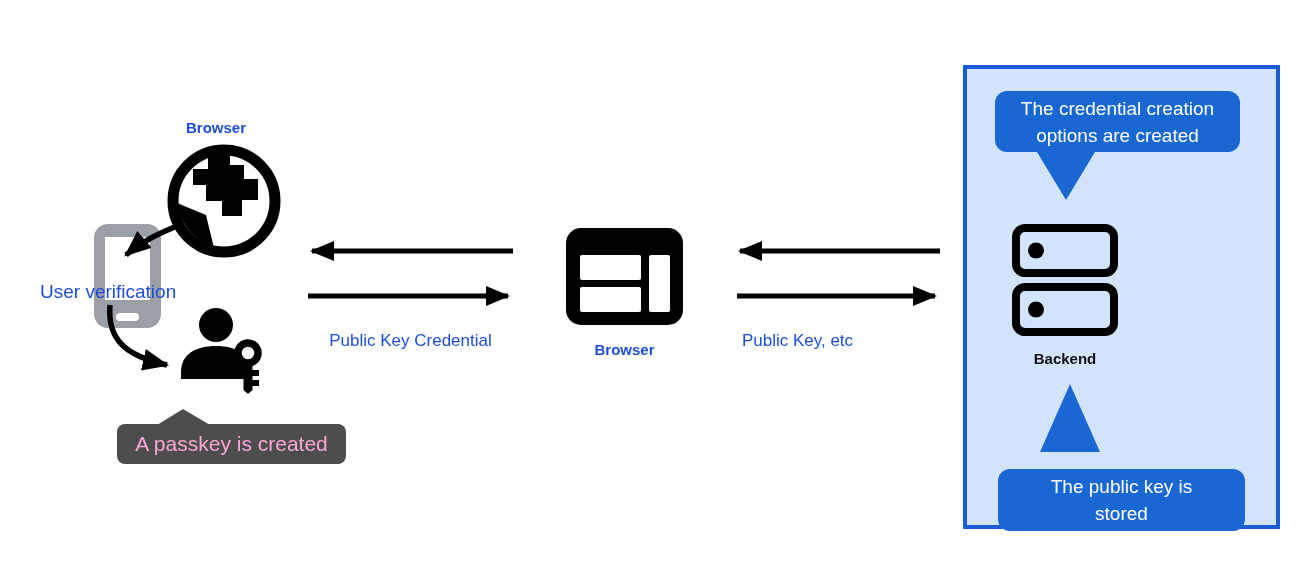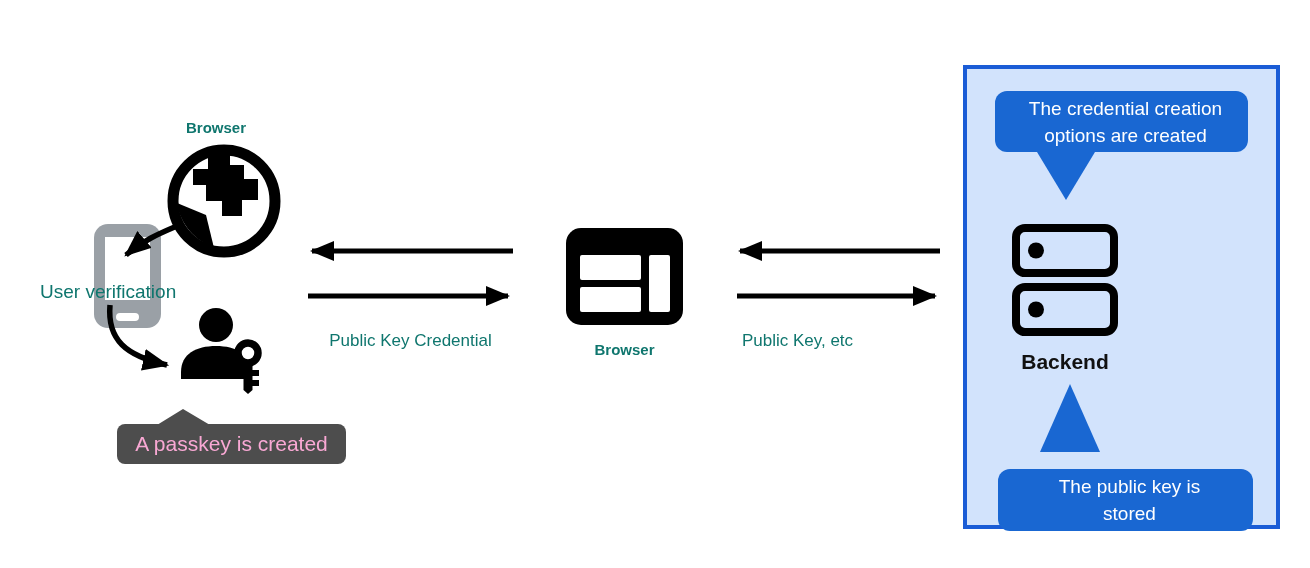--- a/index.html
+++ b/index.html
@@ -8,21 +8,21 @@
     --backend-box-bg:#d2e3fc;
     --backend-box-border:#1a5cd6;
     --phone-gray:#9aa0a6;
     --ink:#000000;
   }
   html,body{margin:0;padding:0;background:#fff;}
   .canvas{
     position:relative;width:1310px;height:568px;background:#fff;overflow:hidden;
     font-family:"Liberation Sans",sans-serif;color:var(--ink);
   }
-  .lbl{position:absolute;white-space:nowrap;color:#0f766e;}
+  .lbl{position:absolute;white-space:nowrap;color:#1d4ed8;}
   .lbl-bold{font-weight:bold;font-size:15px;}
   .lbl-reg{font-size:17px;}
   .lbl-center{text-align:center;}
   .mono{font-family:"DejaVu Sans Mono","Liberation Mono",monospace;font-size:15.5px;}
   .uv{font-size:19px;z-index:4;}
 
   svg.icon{position:absolute;display:block;}
   .z1{z-index:1}.z3{z-index:3}
 
   .arrows{position:absolute;left:0;top:0;width:1310px;height:568px;z-index:2;pointer-events:none;}
@@ -42,38 +42,38 @@
 
   
   .backend-box{
     position:absolute;left:963px;top:65px;width:317px;height:464px;
     box-sizing:border-box;border:4px solid var(--backend-box-border);
     background:var(--backend-box-bg);
   }
   .tip-blue{
     position:absolute;background:var(--tooltip-blue);color:#fff;border-radius:12px;
     font-size:19px;line-height:27px;text-align:center;
-    display:flex;align-items:center;justify-content:center;padding-left:8px;
+    display:flex;align-items:center;justify-content:center;
   }
   .tip-blue-top{left:28px;top:22px;width:245px;height:61px;}
   .tip-blue-bottom{left:31px;top:400px;width:247px;height:62px;}
   .tip-blue-top .wrap{width:215px;}
   .tip-blue-bottom .wrap{width:170px;}
   .pointer-down-blue{
     position:absolute;left:70px;top:83px;width:0;height:0;
     border-left:29px solid transparent;border-right:29px solid transparent;
     border-top:48px solid var(--tooltip-blue);
   }
   .pointer-up-blue{
     position:absolute;left:73px;top:315px;width:0;height:0;
     border-left:30px solid transparent;border-right:30px solid transparent;
     border-bottom:68px solid var(--tooltip-blue);
   }
   .backend-label{position:absolute;left:45px;top:281px;width:106px;text-align:center;
-    font-weight:bold;font-size:21px;color:#111;}
+    font-weight:bold;font-size:15px;color:#111;}
 
   .phone-part{fill:var(--phone-gray);}
 </style>
 </head>
 <body>
 
 <div class="canvas">
 
   <svg class="arrows" viewBox="0 0 1310 568">
     <defs>

